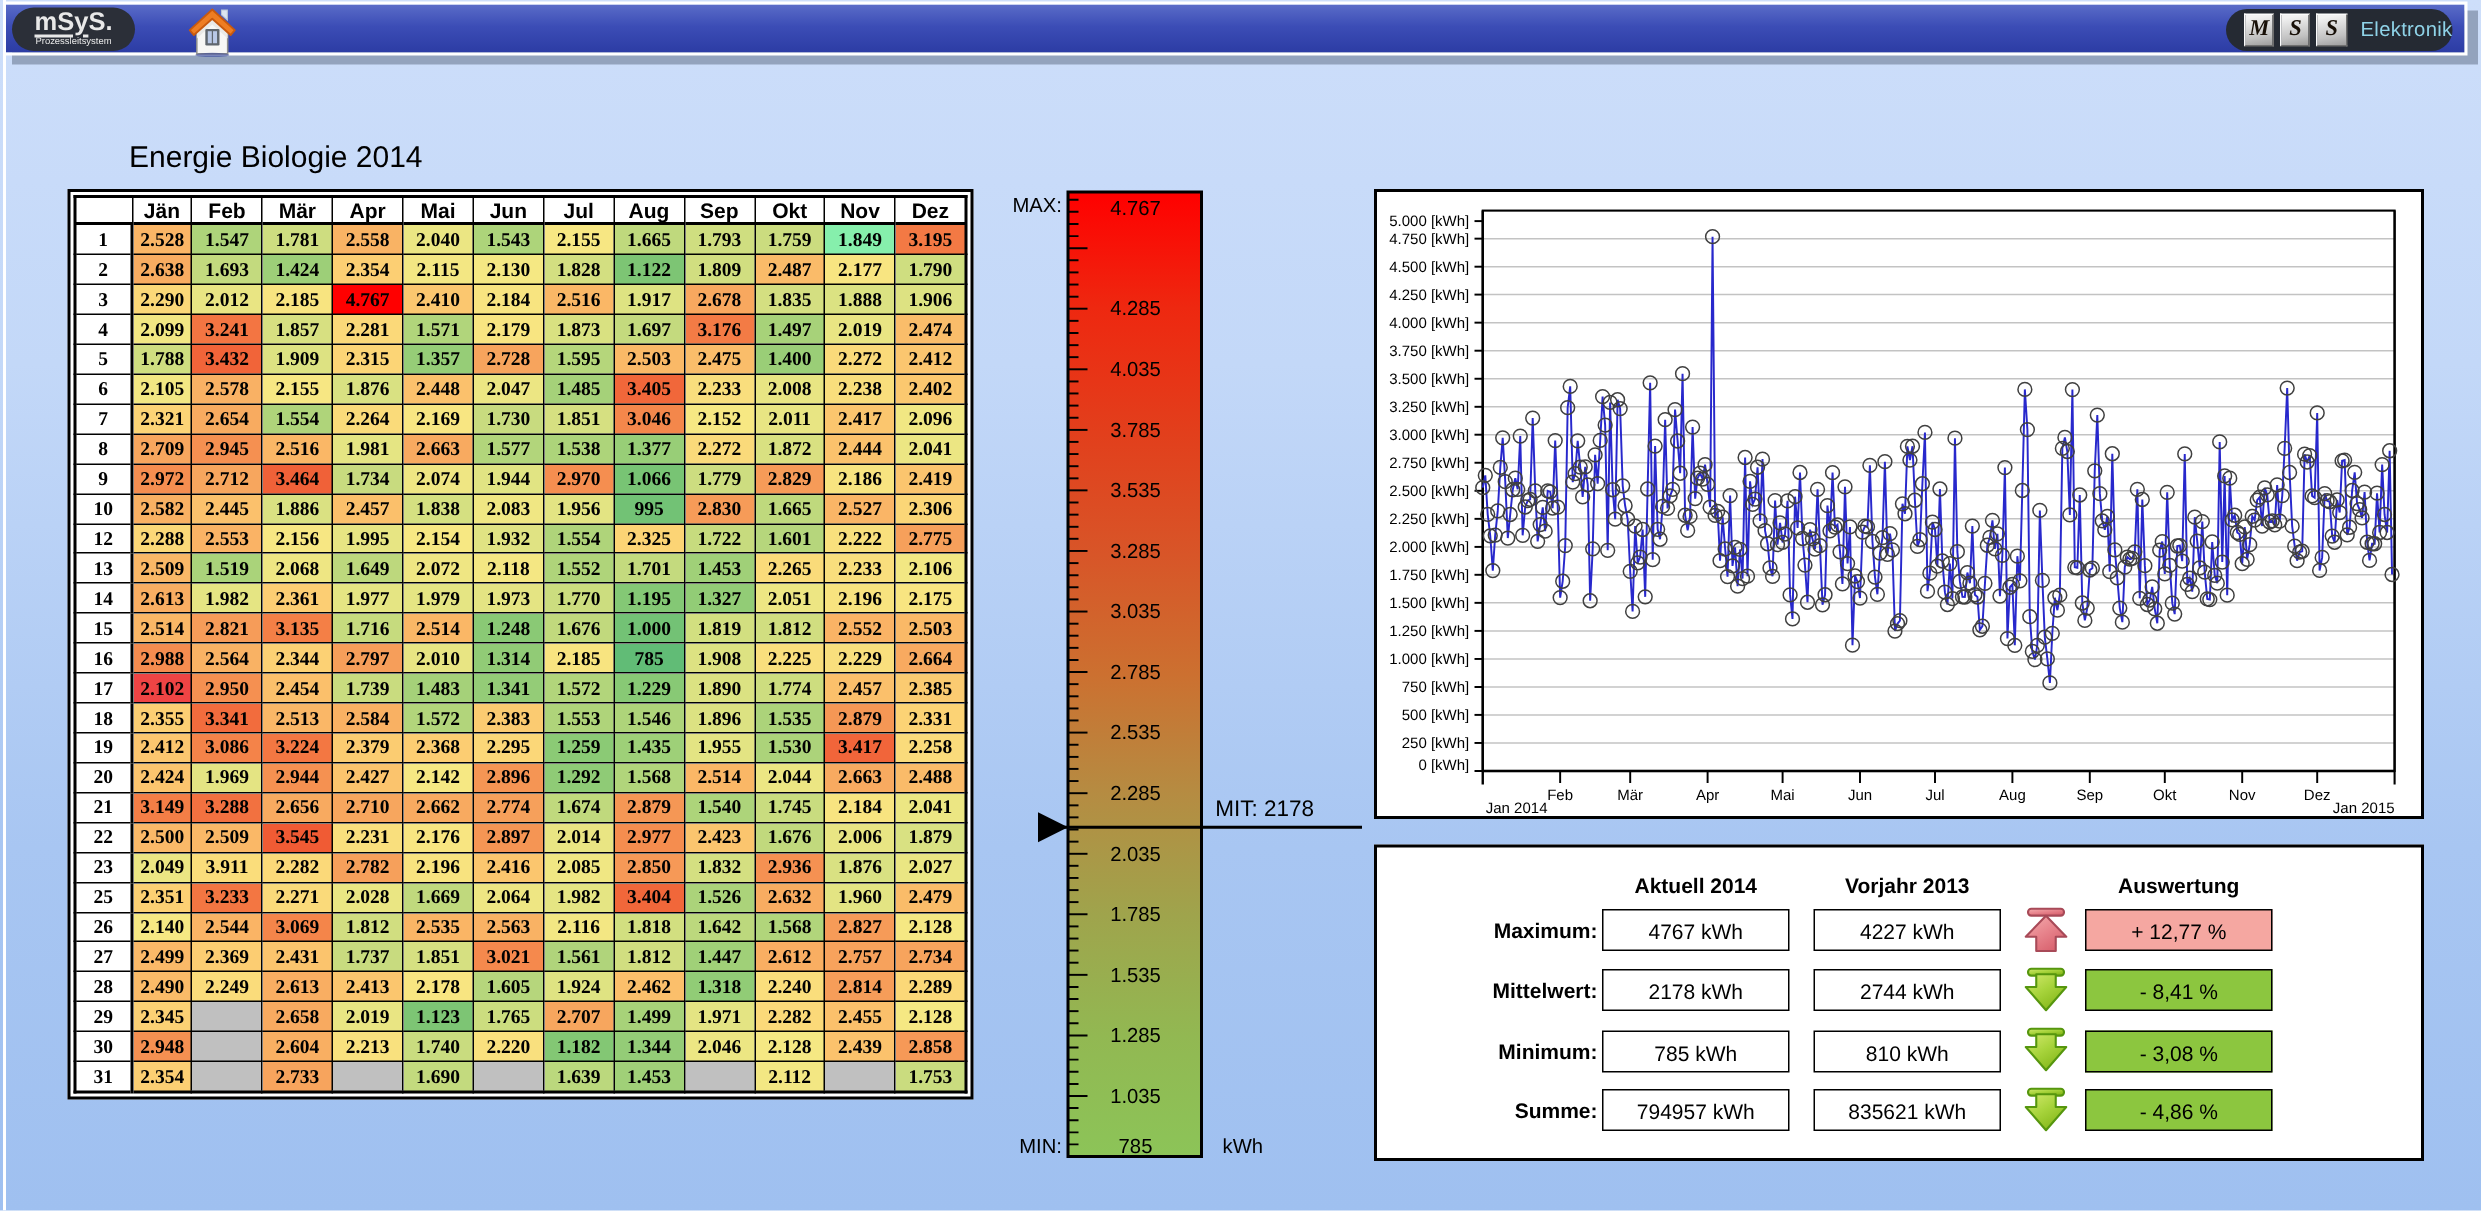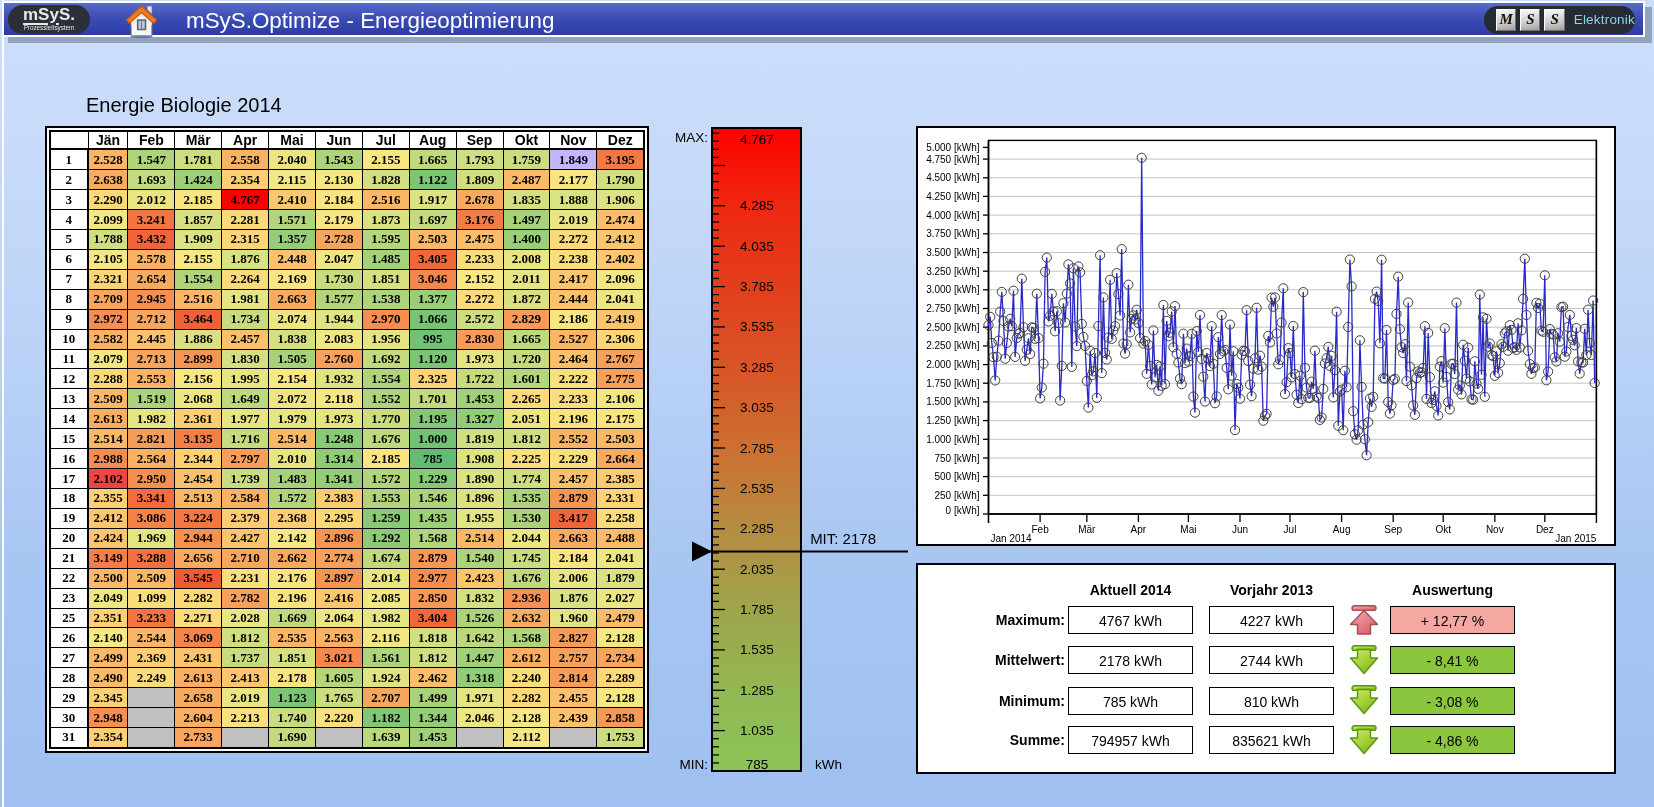--- a/index.html
+++ b/index.html
@@ -47,21 +47,20 @@
   <div id="homeicon"><svg width="37" height="36" viewBox="0 0 36 35">
 <polygon points="24,3.5 27.8,3.5 27.8,10 24,6.6" fill="#dce5f1" stroke="#bac5d5" stroke-width="0.7"></polygon>
 <polygon points="8,16.5 18,7.5 28,16.5 28,32 8,32" fill="#f7f7f5" stroke="#8f8f8d" stroke-width="1"></polygon>
 <polygon points="8,16.5 18,7.5 28,16.5 28,22 18,13 8,22" fill="#e9e9e7" stroke="none"></polygon>
 <path d="M3.4,16.6 L18,3.2 L32.6,16.6 L29.9,19.8 L18,9.2 L6.1,19.8 Z" fill="#ee7d23" stroke="#c8590e" stroke-width="1.2" stroke-linejoin="round"></path>
 <rect x="13.5" y="15.8" width="9.2" height="10.8" rx="0.8" fill="#5f666e"></rect>
 <rect x="15.1" y="17.3" width="2.6" height="7.8" fill="#b8c8e6"></rect>
 <rect x="18.5" y="17.3" width="2.6" height="7.8" fill="#b8c8e6"></rect>
 <ellipse cx="18" cy="32.7" rx="11" ry="1.4" fill="#2a3a9a" opacity="0.5"></ellipse>
 </svg></div>
-  <div id="title">mSyS.Optimize - Energieoptimierung</div>
   <div id="msslogo">
       <span class="mssq">M</span>
       <span class="mssq">S</span>
       <span class="mssq">S</span>
       <span class="elek">Elektronik</span>
     </div>
 </div>
 <div id="h1">Energie Biologie 2014</div>
 <div id="tablebox">
     <table id="heat">
@@ -86,21 +85,21 @@
           <td style="background:#fab566">2.528</td>
           <td style="background:#aed47a">1.547</td>
           <td style="background:#cedd80">1.781</td>
           <td style="background:#f9b364">2.558</td>
           <td style="background:#ebe683">2.040</td>
           <td style="background:#add47a">1.543</td>
           <td style="background:#f7e783">2.155</td>
           <td style="background:#bfd97d">1.665</td>
           <td style="background:#cfde80">1.793</td>
           <td style="background:#cbdc7f">1.759</td>
-          <td style="background:#c4b5fd">1.849</td>
+          <td style="background:#86efac">1.849</td>
           <td style="background:#f37944">3.195</td>
         </tr>
         <tr>
           <td class="c0">2</td>
           <td style="background:#f8ac61">2.638</td>
           <td style="background:#c3da7e">1.693</td>
           <td style="background:#9dcf78">1.424</td>
           <td style="background:#fccf73">2.354</td>
           <td style="background:#f3e783">2.115</td>
           <td style="background:#f5e883">2.130</td>
@@ -204,56 +203,41 @@
         <tr>
           <td class="c0">9</td>
           <td style="background:#f58e50">2.972</td>
           <td style="background:#f7a65e">2.712</td>
           <td style="background:#f06138">3.464</td>
           <td style="background:#c8db7f">1.734</td>
           <td style="background:#efe683">2.074</td>
           <td style="background:#e1e483">1.944</td>
           <td style="background:#f58e50">2.970</td>
           <td style="background:#78c474">1.066</td>
-          <td style="background:#cddd80">2.572</td>
+          <td style="background:#cddd80">1.779</td>
           <td style="background:#f69b58">2.829</td>
           <td style="background:#f8e480">2.186</td>
           <td style="background:#fbc56e">2.419</td>
         </tr>
         <tr>
           <td class="c0">10</td>
           <td style="background:#f9b163">2.582</td>
           <td style="background:#fbc16c">2.445</td>
           <td style="background:#dae182">1.886</td>
           <td style="background:#fbc06b">2.457</td>
           <td style="background:#d5e081">1.838</td>
           <td style="background:#f0e783">2.083</td>
           <td style="background:#e3e483">1.956</td>
           <td style="background:#72c275">995</td>
           <td style="background:#f69b58">2.830</td>
           <td style="background:#bfd97d">1.665</td>
           <td style="background:#fab566">2.527</td>
           <td style="background:#fbd677">2.306</td>
         </tr>
         <tr>
-          <td class="c0">11</td>
-          <td style="background:#f0e783">2.079</td>
-          <td style="background:#f7a55e">2.713</td>
-          <td style="background:#f59554">2.899</td>
-          <td style="background:#d4df81">1.830</td>
-          <td style="background:#a8d279">1.505</td>
-          <td style="background:#f7a15c">2.760</td>
-          <td style="background:#c3da7e">1.692</td>
-          <td style="background:#7dc574">1.120</td>
-          <td style="background:#e4e483">1.973</td>
-          <td style="background:#c6db7e">1.720</td>
-          <td style="background:#fbbf6a">2.464</td>
-          <td style="background:#f6a15b">2.767</td>
-        </tr>
-        <tr>
           <td class="c0">12</td>
           <td style="background:#fbd878">2.288</td>
           <td style="background:#fab365">2.553</td>
           <td style="background:#f7e783">2.156</td>
           <td style="background:#e7e583">1.995</td>
           <td style="background:#f7e883">2.154</td>
           <td style="background:#e0e383">1.932</td>
           <td style="background:#afd47a">1.554</td>
           <td style="background:#fcd475">2.325</td>
           <td style="background:#c7db7e">1.722</td>
@@ -407,21 +391,21 @@
           <td style="background:#e9e583">2.014</td>
           <td style="background:#f58d4f">2.977</td>
           <td style="background:#fbc56e">2.423</td>
           <td style="background:#c1d97d">1.676</td>
           <td style="background:#e8e583">2.006</td>
           <td style="background:#d9e182">1.879</td>
         </tr>
         <tr>
           <td class="c0">23</td>
           <td style="background:#ece683">2.049</td>
-          <td style="background:#fadd7b">1.099</td>
+          <td style="background:#fadd7b">3.911</td>
           <td style="background:#fbd979">2.282</td>
           <td style="background:#f6a05b">2.782</td>
           <td style="background:#f8e37f">2.196</td>
           <td style="background:#fbc66e">2.416</td>
           <td style="background:#f0e783">2.085</td>
           <td style="background:#f69957">2.850</td>
           <td style="background:#d4df81">1.832</td>
           <td style="background:#f59152">2.936</td>
           <td style="background:#d9e182">1.876</td>
           <td style="background:#eae683">2.027</td>

